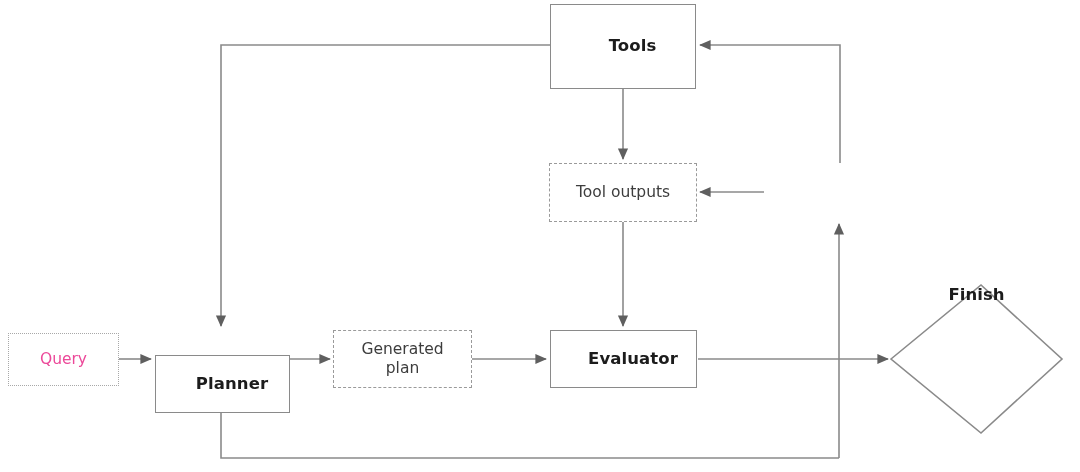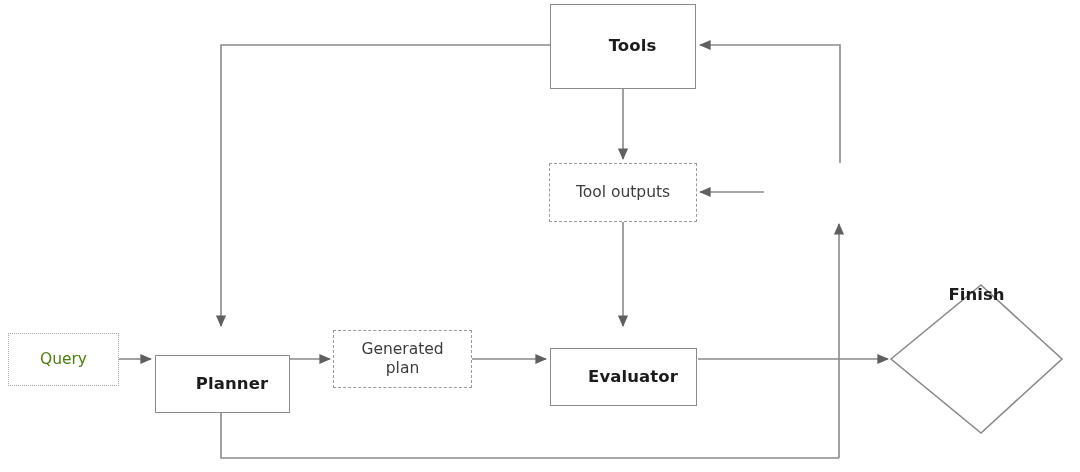--- a/index.html
+++ b/index.html
@@ -45,21 +45,21 @@
     padding-left: 19px;
   }
   .node-dashed {
     border: 1.5px dashed #9a9a9a;
     color: #3d3d3d;
     font-weight: normal;
     font-size: 15.5px;
   }
   .node-dotted {
     border: 1.6px dotted #a8a8a8;
-    color: #4d7c0f;
+    color: #ec4899;
     font-weight: normal;
     font-size: 15.5px;
   }
   .node-diamond-label {
     position: absolute;
     display: flex;
     align-items: flex-start;
     justify-content: center;
     color: #1c1c1c;
     font-weight: bold;
@@ -127,21 +127,21 @@
 
   <div class="node node-solid" style="left:550px; top:4px; width:146px; height:85px;">
     <span>Tools</span>
   </div>
 
   <div class="node node-dashed" style="left:549px; top:163px; width:148px; height:59px;">
     <span>Tool outputs</span>
   </div>
 
 
-  <div class="node node-solid" style="left:550px; top:348px; width:147px; height:58px;">
+  <div class="node node-solid" style="left:550px; top:330px; width:147px; height:58px;">
     <span>Evaluator</span>
   </div>
 
   <div class="diamond-hit" style="left:891px; top:285px; width:171px; height:148px;"></div>
   <div class="node-diamond-label" style="left:891px; top:285px; width:171px; height:148px;">
     <span>Finish</span>
   </div>
 
 </div>
 

